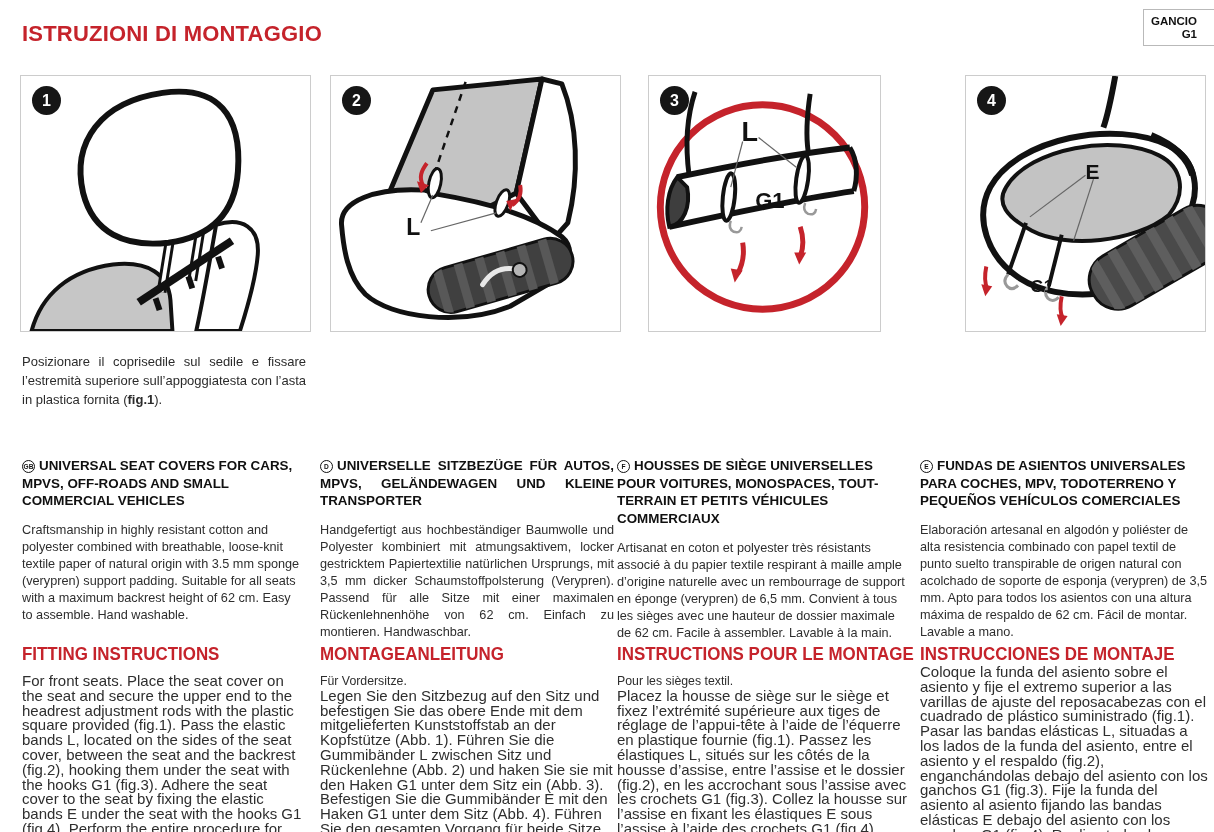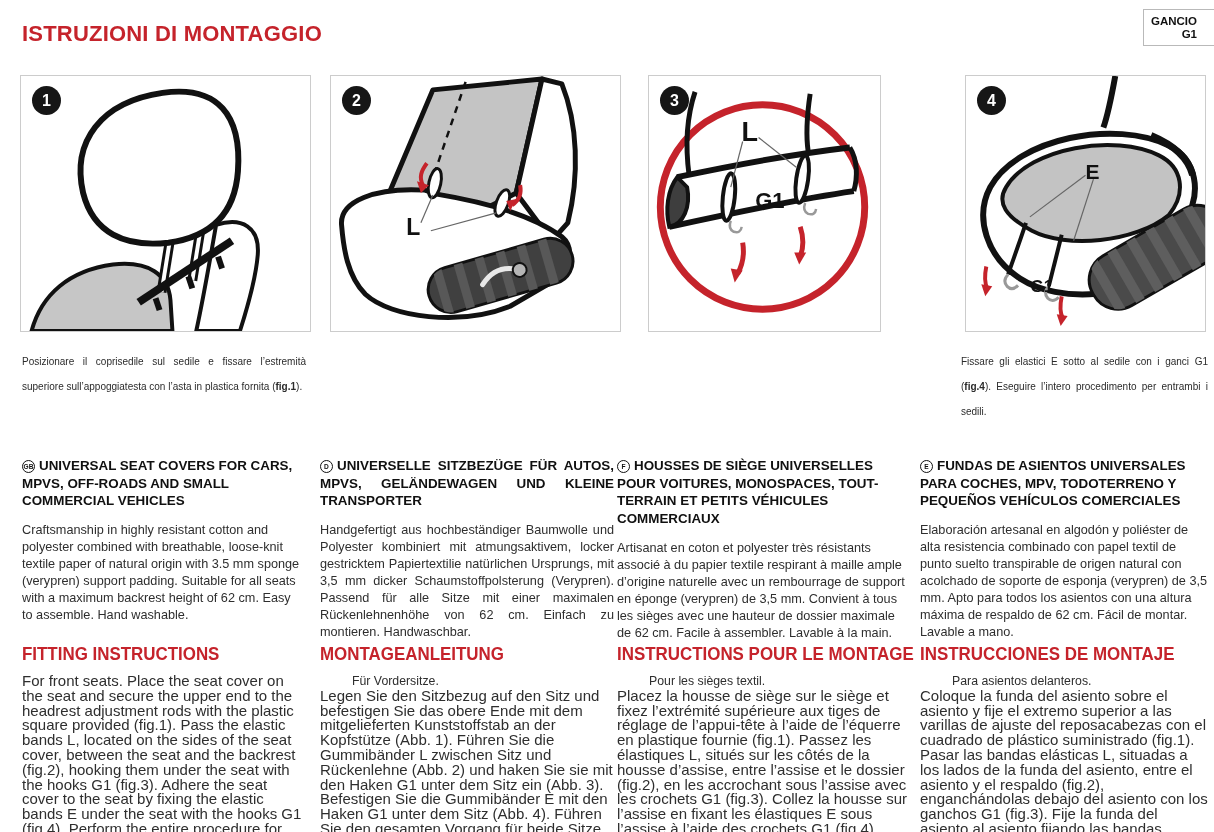--- a/index.html
+++ b/index.html
@@ -17,41 +17,41 @@
   
   .fig-panel{position:absolute;top:75px;height:257px;border:1px solid #ccc;background:#fff;box-sizing:border-box;}
   #fig1{left:20px;width:291px;} #fig2{left:330px;width:291px;}
   #fig3{left:648px;width:233px;} #fig4{left:965px;width:241px;}
   .fig-badge{position:absolute;left:11px;top:10px;width:29px;height:29px;border-radius:50%;
              background:#161616;color:#fff;font-weight:bold;font-size:16px;display:flex;
              align-items:center;justify-content:center;z-index:3;}
   .fig-svg{position:absolute;left:0;top:0;width:100%;height:100%;}
   .fig-label{position:absolute;font-weight:bold;color:#111;z-index:2;}
   
-  .caption{position:absolute;top:339px;font-size:10px;line-height:25px;color:#2b2b2b;}
+  .caption{position:absolute;top:339px;font-size:13px;line-height:19px;color:#2b2b2b;}
   #cap1{left:22px;width:284px;text-align:justify;}
   #cap2{left:335px;width:560px;}
   #cap4{left:961px;width:247px;text-align:justify;}
   
   .lang-col{position:absolute;top:457px;}
   #lang-en{left:22px;width:281px;} #lang-de{left:320px;width:294px;}
   #lang-fr{left:617px;width:291px;} #lang-es{left:920px;width:290px;}
   .lang-title{margin:0;font-size:13.4px;line-height:17.5px;font-weight:bold;color:#101010;}
   .lang-mark{display:inline-block;width:13px;height:13px;box-sizing:border-box;border:1.3px solid #111;
              border-radius:50%;font-size:6.6px;line-height:11px;text-align:center;font-weight:bold;
              vertical-align:1px;margin-right:4px;}
   .lang-body{font-size:12.7px;line-height:17px;}
   .justify{text-align:justify;}
   
   .instr-col{position:absolute;top:644px;}
   #instr-en{left:22px;width:281px;} #instr-de{left:320px;width:294px;}
   #instr-fr{left:617px;width:291px;} #instr-es{left:920px;width:290px;}
   .instr-title{margin:0;font-size:18px;font-weight:bold;color:var(--accent);white-space:nowrap;
                transform:scaleX(.94);transform-origin:left center;}
-  .instr-intro{margin-top:9px;font-size:12.3px;line-height:14.8px;margin-left:32px;}
+  .instr-intro{margin-top:9px;font-size:12.3px;line-height:14.8px;}
   .instr-body{margin-top:0;font-size:15px;line-height:14.8px;}
 </style>
 </head>
 <body>
 
 <div class="page">
 
   <div class="title-block">
     <h1 class="page-title">ISTRUZIONI DI MONTAGGIO</h1>
   </div>
@@ -177,33 +177,32 @@
       <path d="M20,192 C18,202 18,208 21,214" fill="none" stroke="#c5232b" stroke-width="4"></path>
       <polygon points="15,210 26,212 19,222" fill="#c5232b"></polygon>
       <path d="M96,222 C94,232 94,238 97,244" fill="none" stroke="#c5232b" stroke-width="4"></path>
       <polygon points="91,240 102,242 95,252" fill="#c5232b"></polygon>
     </svg>
     <span class="fig-label" style="left:50%;top:33%;font-size:21px;">E</span>
     <span class="fig-label" style="left:27%;top:79%;font-size:17px;">G1</span>
   </div>
 
   <p class="caption" id="cap1"><span>Posizionare il coprisedile sul sedile e fissare l’estremità superiore sull’appoggiatesta con l’asta in plastica fornita (</span><b>fig.1</b><span>).</span></p>
-  <p class="caption" id="cap4"><span>Fissare gli elastici E sotto al sedile con i ganci G1 (</span><b>fig.4</b><span>). Eseguire l’intero procedimento per entrambi i sedili.</span></p>
 
   <div class="lang-col" id="lang-en">
     <h3 class="lang-title"><span class="lang-mark">GB</span><span>UNIVERSAL SEAT COVERS FOR CARS, MPVS, OFF-ROADS AND SMALL COMMERCIAL VEHICLES</span></h3>
     <p class="lang-body">Craftsmanship in highly resistant cotton and polyester combined with breathable, loose-knit textile paper of natural origin with 3.5 mm sponge (verypren) support padding. Suitable for all seats with a maximum backrest height of 62 cm. Easy to assemble. Hand washable.</p>
   </div>
   <div class="lang-col" id="lang-de">
     <h3 class="lang-title justify"><span class="lang-mark">D</span><span>UNIVERSELLE SITZBEZÜGE FÜR AUTOS, MPVS, GELÄNDEWAGEN UND KLEINE TRANSPORTER</span></h3>
     <p class="lang-body justify">Handgefertigt aus hochbeständiger Baumwolle und Polyester kombiniert mit atmungsaktivem, locker gestricktem Papiertextilie natürlichen Ursprungs, mit 3,5 mm dicker Schaumstoffpolsterung (Verypren). Passend für alle Sitze mit einer maximalen Rückenlehnenhöhe von 62 cm. Einfach zu montieren. Handwaschbar.</p>
   </div>
   <div class="lang-col" id="lang-fr">
     <h3 class="lang-title"><span class="lang-mark">F</span><span>HOUSSES DE SIÈGE UNIVERSELLES POUR VOITURES, MONOSPACES, TOUT-TERRAIN ET PETITS VÉHICULES COMMERCIAUX</span></h3>
-    <p class="lang-body">Artisanat en coton et polyester très résistants associé à du papier textile respirant à maille ample d’origine naturelle avec un rembourrage de support en éponge (verypren) de 3,5 mm. Convient à tous les sièges avec une hauteur de dossier maximale de 62 cm. Facile à assembler. Lavable à la main.</p>
+    <p class="lang-body">Artisanat en coton et polyester très résistants associé à du papier textile respirant à maille ample d’origine naturelle avec un rembourrage de support en éponge (verypren) de 6,5 mm. Convient à tous les sièges avec une hauteur de dossier maximale de 62 cm. Facile à assembler. Lavable à la main.</p>
   </div>
   <div class="lang-col" id="lang-es">
     <h3 class="lang-title"><span class="lang-mark">E</span><span>FUNDAS DE ASIENTOS UNIVERSALES PARA COCHES, MPV, TODOTERRENO Y PEQUEÑOS VEHÍCULOS COMERCIALES</span></h3>
     <p class="lang-body">Elaboración artesanal en algodón y poliéster de alta resistencia combinado con papel textil de punto suelto transpirable de origen natural con acolchado de soporte de esponja (verypren) de 3,5 mm. Apto para todos los asientos con una altura máxima de respaldo de 62 cm. Fácil de montar. Lavable a mano.</p>
   </div>
 
   <div class="instr-col" id="instr-en">
     <h3 class="instr-title">FITTING INSTRUCTIONS</h3>
     <div class="instr-intro"></div>
     <p class="instr-body">For front seats. Place the seat cover on the seat and secure the upper end to the headrest adjustment rods with the plastic square provided (fig.1). Pass the elastic bands L, located on the sides of the seat cover, between the seat and the backrest (fig.2), hooking them under the seat with the hooks G1 (fig.3). Adhere the seat cover to the seat by fixing the elastic bands E under the seat with the hooks G1 (fig.4). Perform the entire procedure for both seats.</p>
@@ -213,17 +212,16 @@
     <div class="instr-intro">Für Vordersitze.</div>
     <p class="instr-body">Legen Sie den Sitzbezug auf den Sitz und befestigen Sie das obere Ende mit dem mitgelieferten Kunststoffstab an der Kopfstütze (Abb. 1). Führen Sie die Gummibänder L zwischen Sitz und Rückenlehne (Abb. 2) und haken Sie sie mit den Haken G1 unter dem Sitz ein (Abb. 3). Befestigen Sie die Gummibänder E mit den Haken G1 unter dem Sitz (Abb. 4). Führen Sie den gesamten Vorgang für beide Sitze durch.</p>
   </div>
   <div class="instr-col" id="instr-fr">
     <h3 class="instr-title">INSTRUCTIONS POUR LE MONTAGE</h3>
     <div class="instr-intro">Pour les sièges textil.</div>
     <p class="instr-body">Placez la housse de siège sur le siège et fixez l’extrémité supérieure aux tiges de réglage de l’appui-tête à l’aide de l’équerre en plastique fournie (fig.1). Passez les élastiques L, situés sur les côtés de la housse d’assise, entre l’assise et le dossier (fig.2), en les accrochant sous l’assise avec les crochets G1 (fig.3). Collez la housse sur l’assise en fixant les élastiques E sous l’assise à l’aide des crochets G1 (fig.4). Effectuez toute la procédure pour les deux sièges.</p>
   </div>
   <div class="instr-col" id="instr-es">
     <h3 class="instr-title">INSTRUCCIONES DE MONTAJE</h3>
-    <div class="instr-intro">Para asientos delanteros.</div>
     <p class="instr-body">Coloque la funda del asiento sobre el asiento y fije el extremo superior a las varillas de ajuste del reposacabezas con el cuadrado de plástico suministrado (fig.1). Pasar las bandas elásticas L, situadas a los lados de la funda del asiento, entre el asiento y el respaldo (fig.2), enganchándolas debajo del asiento con los ganchos G1 (fig.3). Fije la funda del asiento al asiento fijando las bandas elásticas E debajo del asiento con los ganchos G1 (fig.4). Realice todo el procedimiento para ambos asientos.</p>
   </div>
 
 </div>
 
 </body></html>

